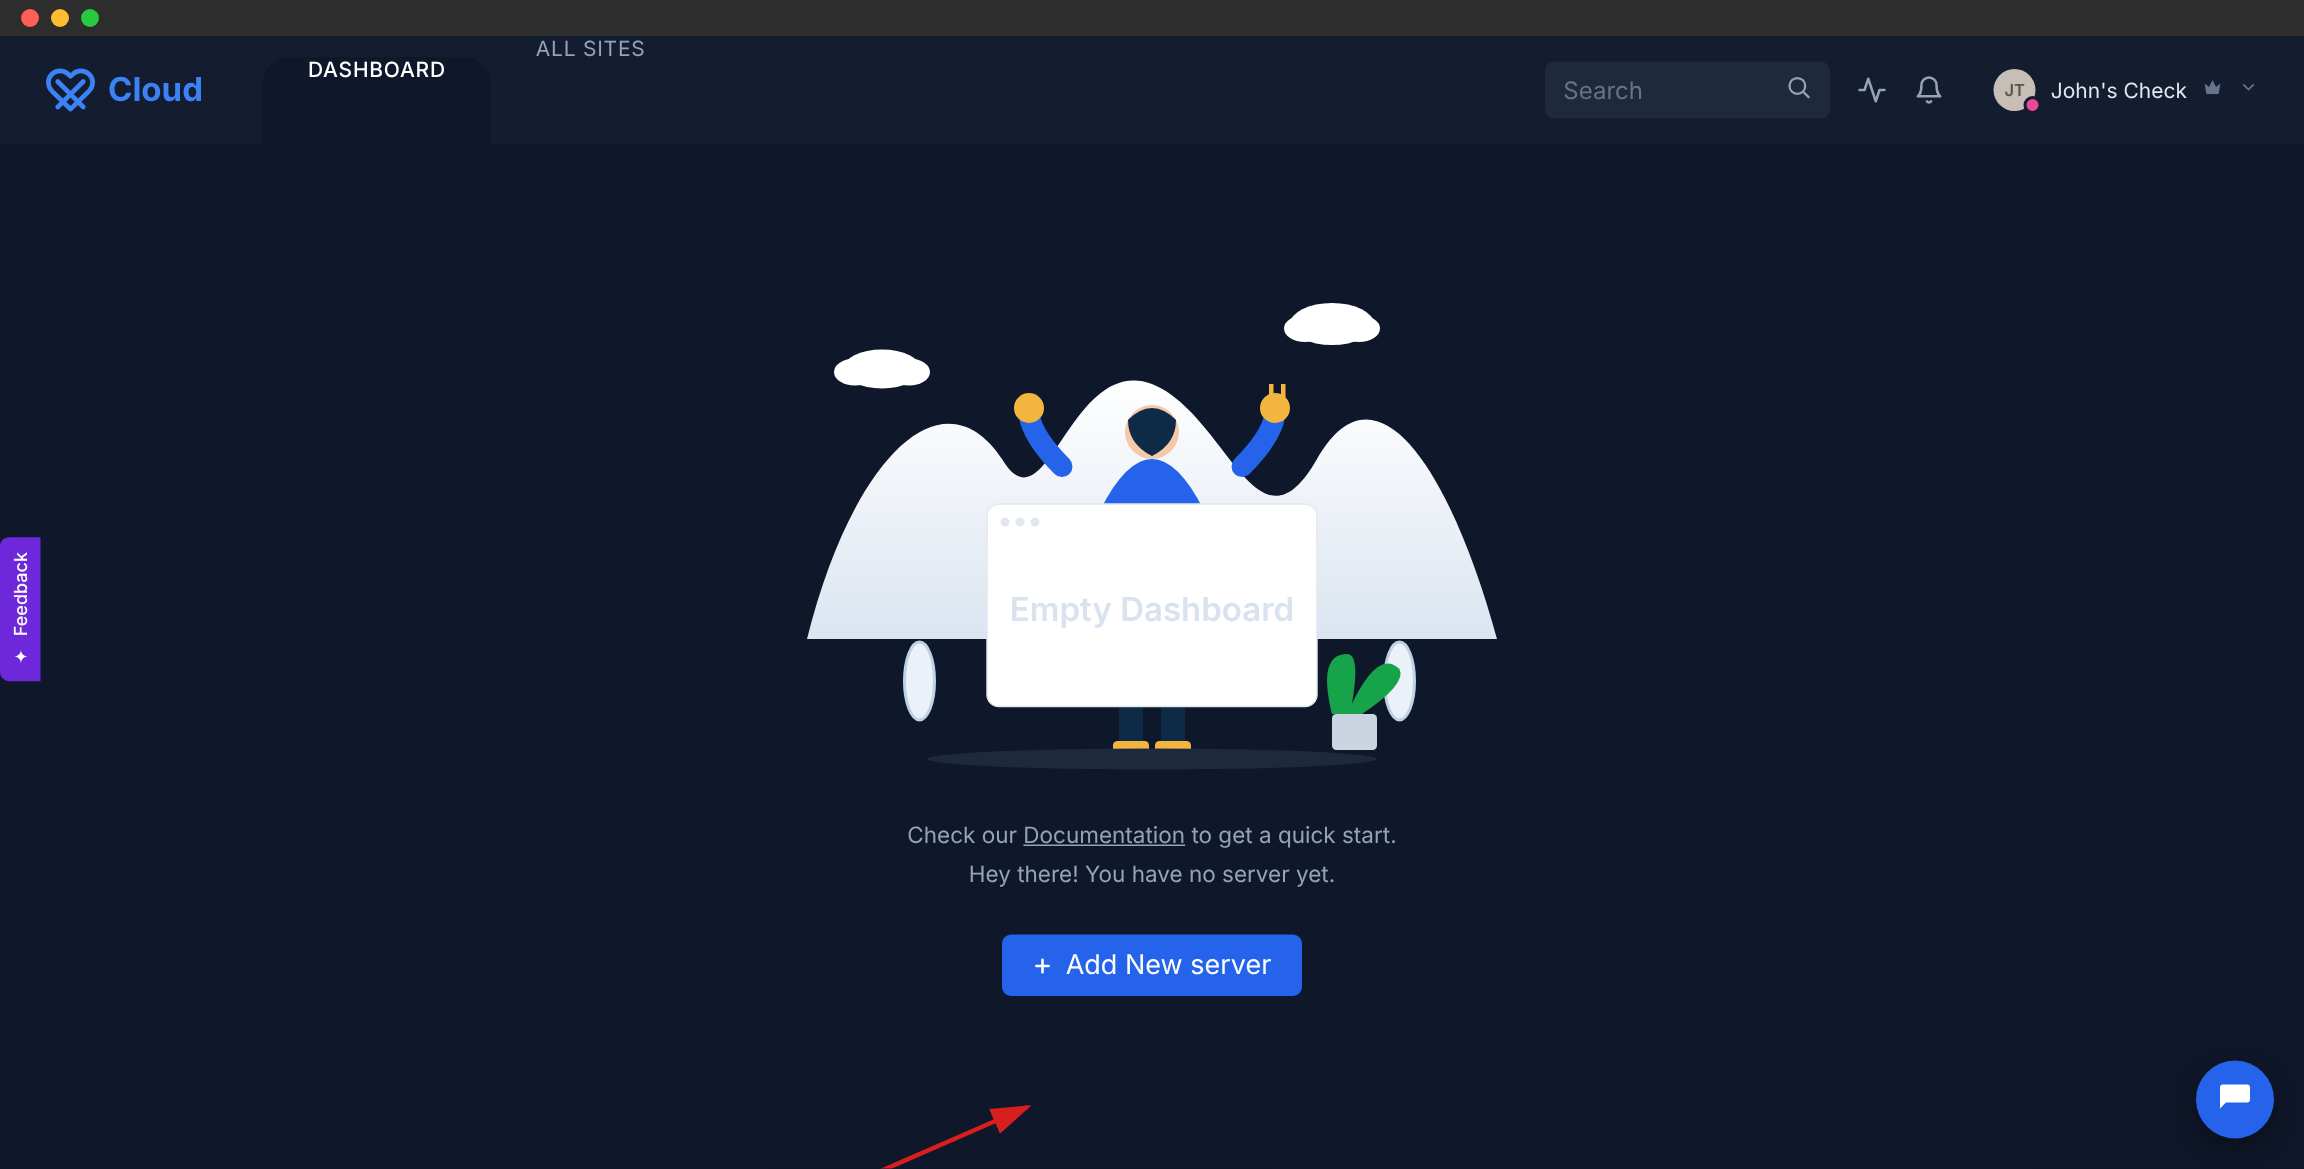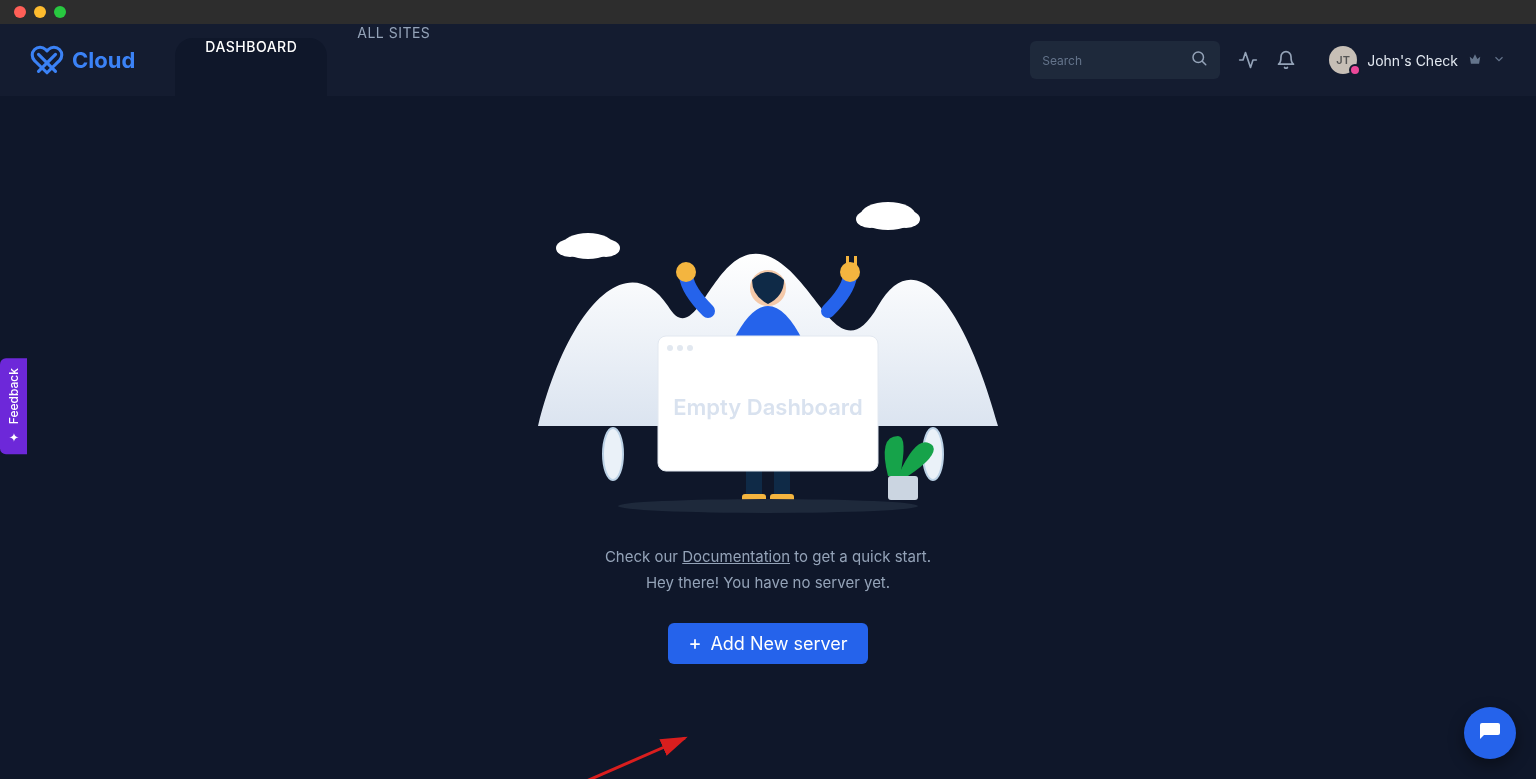--- a/index.html
+++ b/index.html
@@ -100,21 +100,21 @@
     border-radius:6px;
     height:38px;
     width:190px;
     padding:0 12px;
   }
   .search-wrap input{
     background:transparent;
     border:none;
     outline:none;
     color:var(--text-dim);
-    font-size:12px;
+    font-size:16px;
     width:100%;
   }
   .search-wrap input::placeholder{color:var(--text-muted);}
   .search-icon{color:var(--text-dim);flex-shrink:0;}
 
   .hdr-icon{
     color:var(--text-dim);
     width:20px;height:20px;
     cursor:pointer;
     display:inline-flex;align-items:center;justify-content:center;

